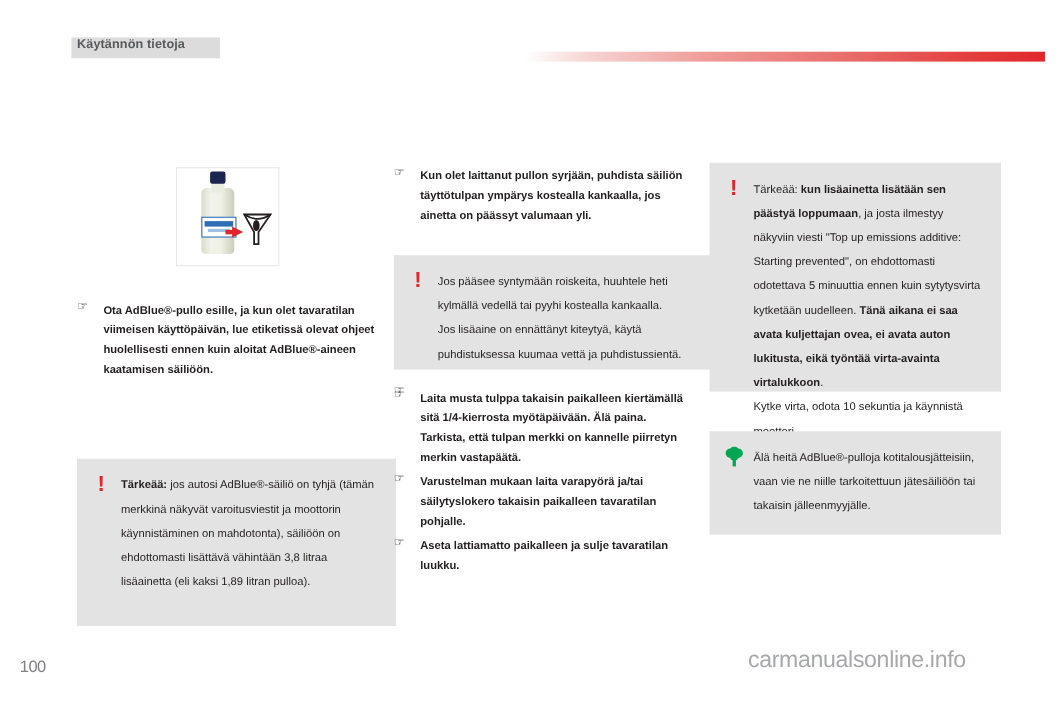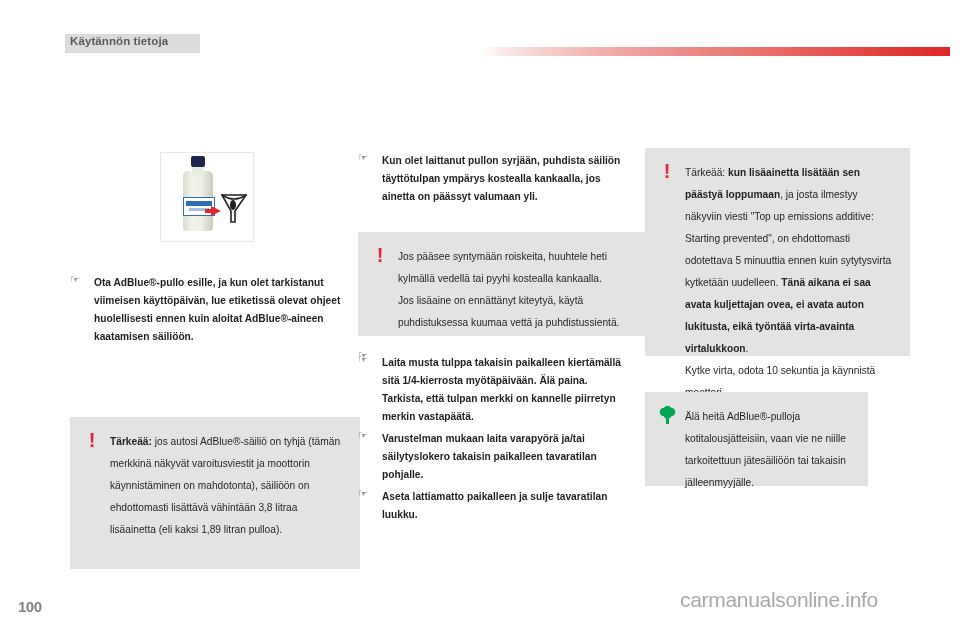--- a/index.html
+++ b/index.html
@@ -191,21 +191,21 @@
   .callout-text b { font-weight: bold; }
 
   .tree-icon { display: block; }
 
   
   .page-number {
     position: absolute;
     left: 18px;
     top: 598px;
     font-size: 15px;
-    font-weight: bold;
+    font-weight: normal;
     color: #808285;
     letter-spacing: -0.5px;
   }
   .watermark {
     position: absolute;
     left: 680px;
     top: 588px;
     font-size: 21px;
     color: #a6a8ab;
     letter-spacing: -0.3px;
@@ -236,21 +236,21 @@
     <path d="M2 4 Q14 12 26 4" fill="none" stroke="#231f20" stroke-width="1.6"></path>
     <ellipse cx="13" cy="14" rx="3" ry="5" fill="#231f20"></ellipse>
   </svg>
 </div>
 
 <div class="col col-left">
 
   <div style="position:absolute; top:272px; left:0; width:290px;">
     <div class="bullet-row">
       <span class="bullet-mark">☞</span>
-      <span class="bullet-text bold">Ota AdBlue®-pullo esille, ja kun olet tarkistanut viimeisen käyttöpäivän, lue etiketissä olevat ohjeet huolellisesti ennen kuin aloitat AdBlue®-aineen kaatamisen säiliöön.</span>
+      <span class="bullet-text bold">Ota AdBlue®-pullo esille, ja kun olet tavaratilan viimeisen käyttöpäivän, lue etiketissä olevat ohjeet huolellisesti ennen kuin aloitat AdBlue®-aineen kaatamisen säiliöön.</span>
     </div>
   </div>
 
   <div class="callout" style="position:absolute; top:417px; left:0; width:290px; height:152px;">
     <div class="callout-icon"><span class="bang">!</span></div>
     <div class="callout-text"><b>Tärkeää:</b><span> jos autosi AdBlue®-säiliö on tyhjä (tämän merkkinä näkyvät varoitusviestit ja moottorin käynnistäminen on mahdotonta), säiliöön on ehdottomasti lisättävä vähintään 3,8 litraa lisäainetta (eli kaksi 1,89 litran pulloa).</span></div>
   </div>
 
 </div>
 
@@ -290,21 +290,21 @@
 </div>
 
 <div class="col col-right">
 
   <div class="callout" style="position:absolute; top:148px; left:0; width:265px; height:208px;">
     <div class="callout-icon"><span class="bang">!</span></div>
     <div class="callout-text" id="right-warning-body"><span style="white-space: pre-line;">Tärkeää: </span><b style="white-space: pre-line;">kun lisäainetta lisätään sen päästyä loppumaan</b><span style="white-space: pre-line;">, ja josta ilmestyy näkyviin viesti "Top up emissions additive: Starting prevented", on ehdottomasti odotettava 5 minuuttia ennen kuin sytytysvirta kytketään uudelleen. </span><b style="white-space: pre-line;">Tänä aikana ei saa avata kuljettajan ovea, ei avata auton lukitusta, eikä työntää virta-avainta virtalukkoon</b><span style="white-space: pre-line;">.
 Kytke virta, odota 10 sekuntia ja käynnistä moottori.</span></div>
   </div>
 
-  <div class="callout" style="position:absolute; top:392px; left:0; width:223px; height:94px;">
+  <div class="callout" style="position:absolute; top:392px; left:0; width:265px; height:94px;">
     <div class="callout-icon">
       <svg class="tree-icon" width="17" height="19" viewBox="0 0 17 19">
         <circle cx="5" cy="6" r="4.3" fill="#00a651"></circle>
         <circle cx="12" cy="6" r="4.3" fill="#00a651"></circle>
         <circle cx="8.5" cy="3.6" r="3.8" fill="#00a651"></circle>
         <circle cx="8.5" cy="8.5" r="4.2" fill="#00a651"></circle>
         <rect x="7" y="9" width="3" height="9" fill="#00a651"></rect>
       </svg>
     </div>
     <div class="callout-text">Älä heitä AdBlue®-pulloja kotitalousjätteisiin, vaan vie ne niille tarkoitettuun jätesäiliöön tai takaisin jälleenmyyjälle.</div>

